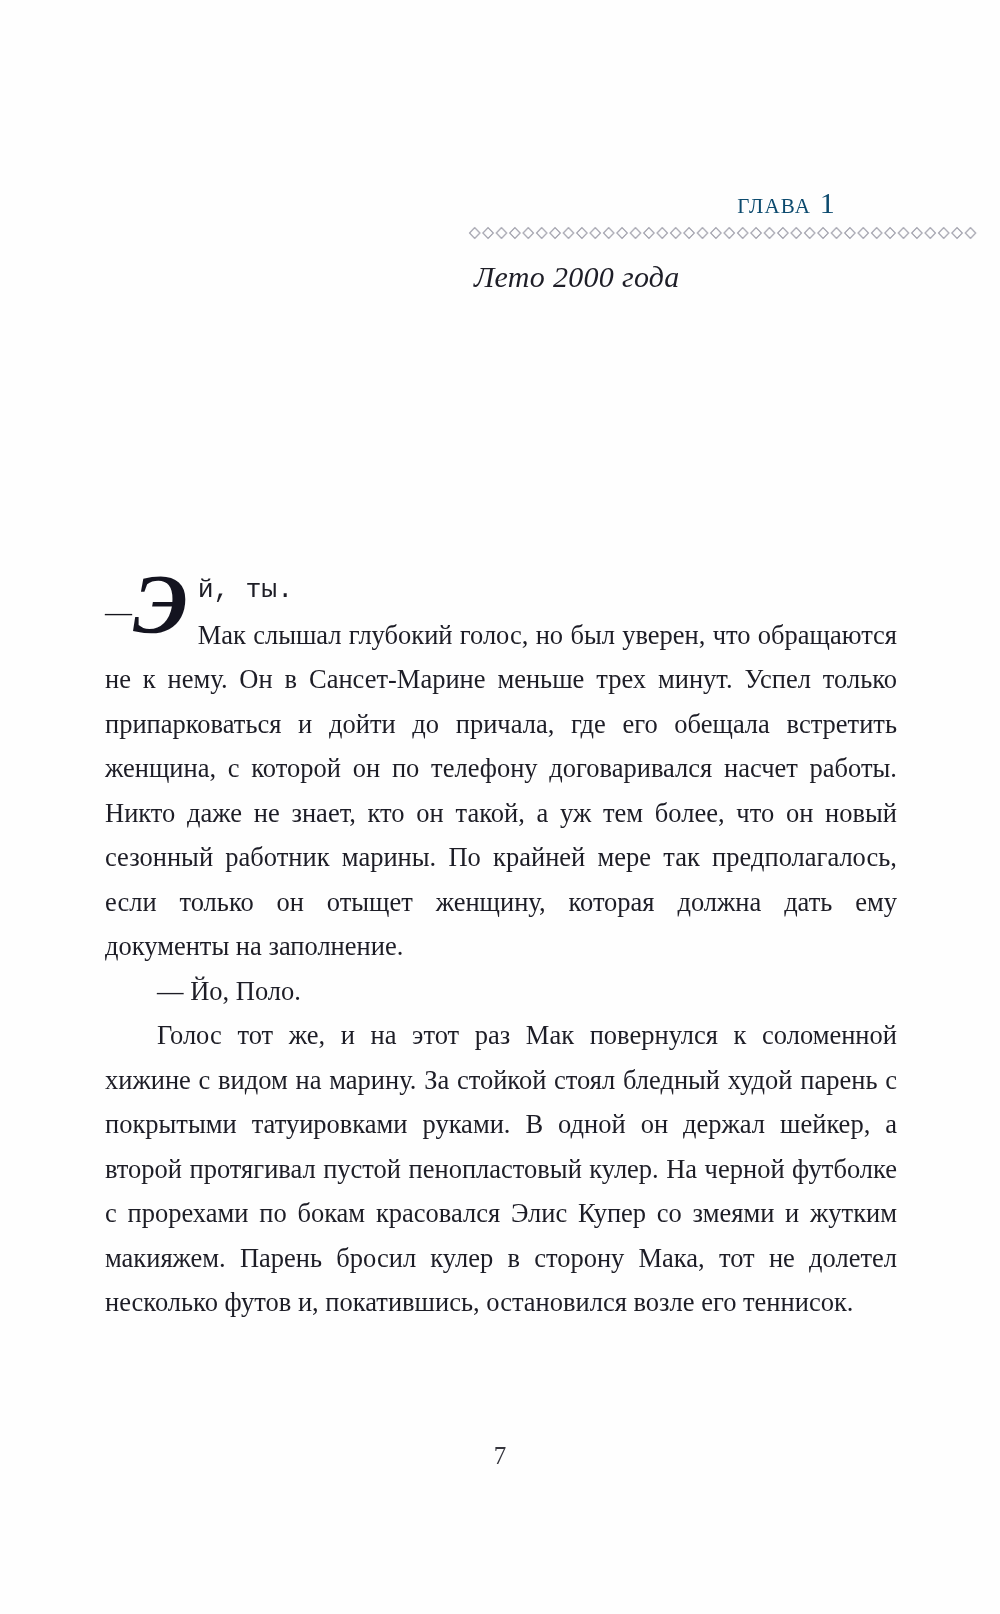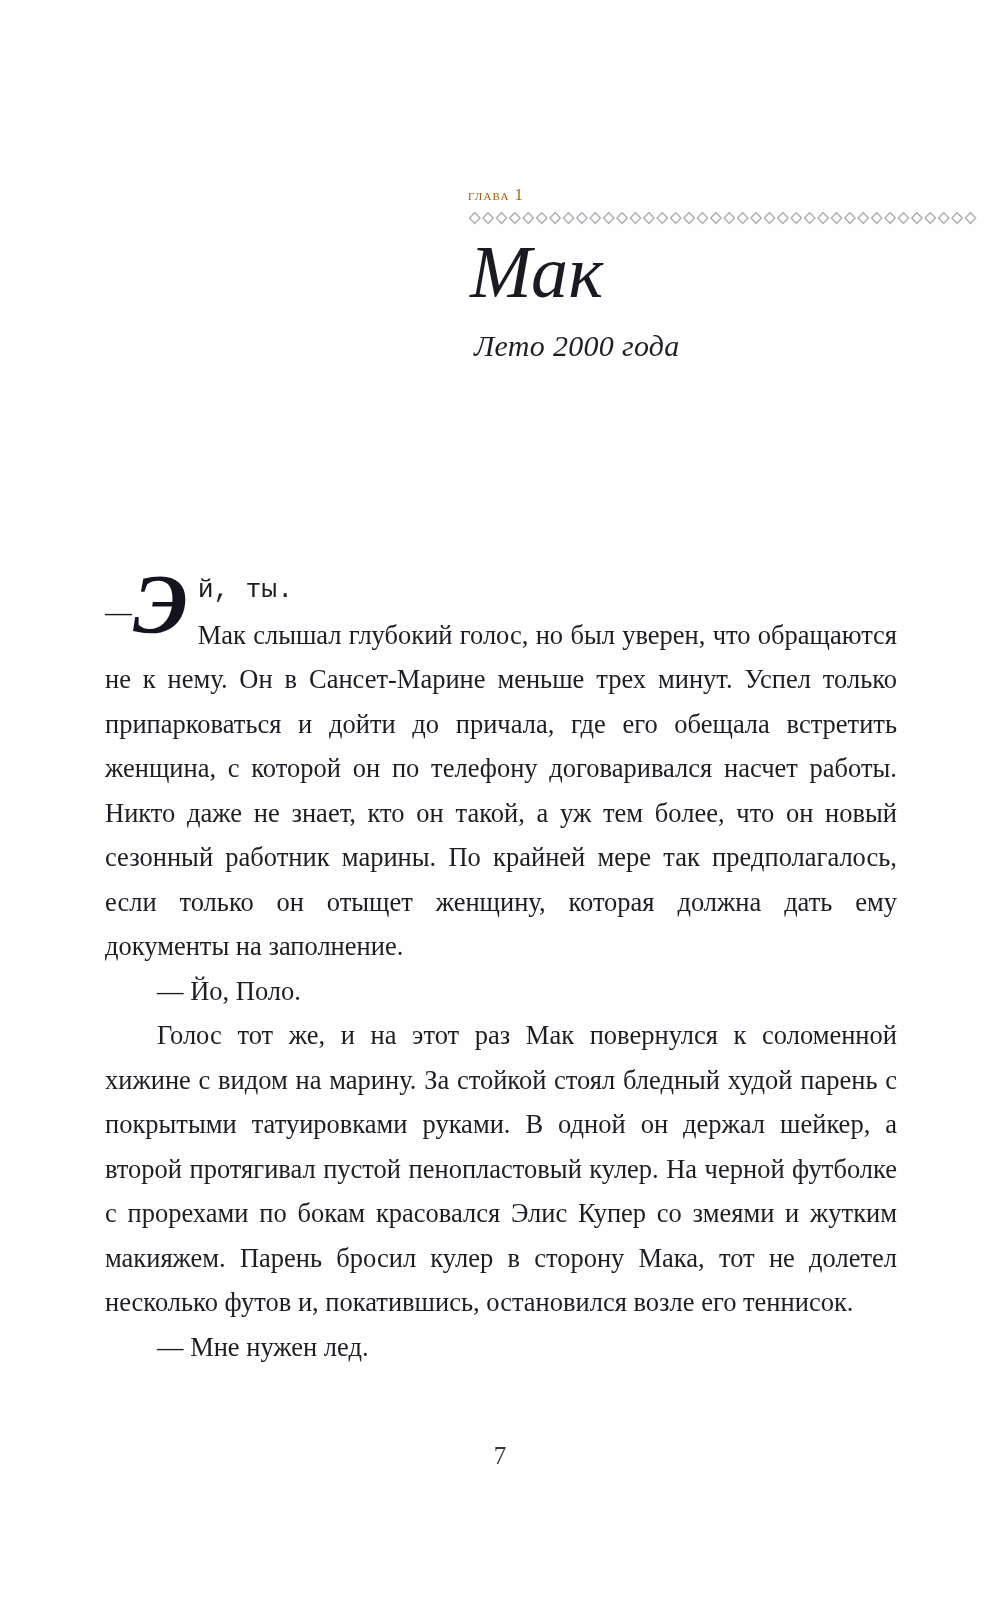--- a/index.html
+++ b/index.html
@@ -27,24 +27,24 @@
   
   .chapter-head {
     position: absolute;
     left: 468px;
     top: 186px;
     width: 510px;
   }
 
   .chapter-label {
     font-family: "Liberation Serif", "DejaVu Serif", serif;
-    font-size: 16px;
+    font-size: 30px;
     letter-spacing: 1.2px;
-    text-align: left;
-    color: #a16207;
+    text-align: right;
+    color: #0c4a6e;
     font-variant: small-caps;
     text-transform: lowercase;
     line-height: 1.1;
     padding-right: 142px;
     white-space: nowrap;
   }
   .chapter-label::first-letter {
     font-size: 1em;
   }
 
@@ -154,34 +154,32 @@
 
     <svg class="divider" viewBox="0 0 510 14" preserveAspectRatio="none" aria-hidden="true">
       <defs>
         <pattern id="dia" x="0" y="0" width="13.4" height="14" patternUnits="userSpaceOnUse">
           <path d="M6.7 1.6 L11.9 7 L6.7 12.4 L1.5 7 Z" fill="none" stroke="#9a9aa6" stroke-width="1.1"></path>
         </pattern>
       </defs>
       <rect x="0" y="0" width="510" height="14" fill="url(#dia)"></rect>
     </svg>
 
-    <div class="chapter-title">Мак</div>
 
     <div class="chapter-subtitle">Лето 2000 года</div>
   </div>
 
   <div class="body-text">
 
     <p class="first">
       <span class="dropcap-wrap">
         <span class="dropcap-dash">—</span>
         <span class="dropcap-letter">Э</span>
       </span><span class="firstwords">й, ты.</span><br><span>Мак слышал глубокий голос, но был уверен, что обращаются не к нему. Он в Сансет-Марине меньше трех минут. Успел только припарковаться и дойти до причала, где его обещала встретить женщина, с которой он по телефону договаривался насчет работы. Никто даже не знает, кто он такой, а уж тем более, что он новый сезонный работник марины. По крайней мере так предполагалось, если только он отыщет женщину, которая должна дать ему документы на заполнение.</span>
     </p>
 
     <p>— Йо, Поло.</p>
     <p>Голос тот же, и на этот раз Мак повернулся к соломенной хижине с видом на марину. За стойкой стоял бледный худой парень с покрытыми татуировками руками. В одной он держал шейкер, а второй протягивал пустой пенопластовый кулер. На черной футболке с прорехами по бокам красовался Элис Купер со змеями и жутким макияжем. Парень бросил кулер в сторону Мака, тот не долетел несколько футов и, покатившись, остановился возле его теннисок.</p>
-    <p>— Мне нужен лед.</p>
   </div>
 
   <div class="folio">7</div>
 
 </div>
 
 </body></html>

